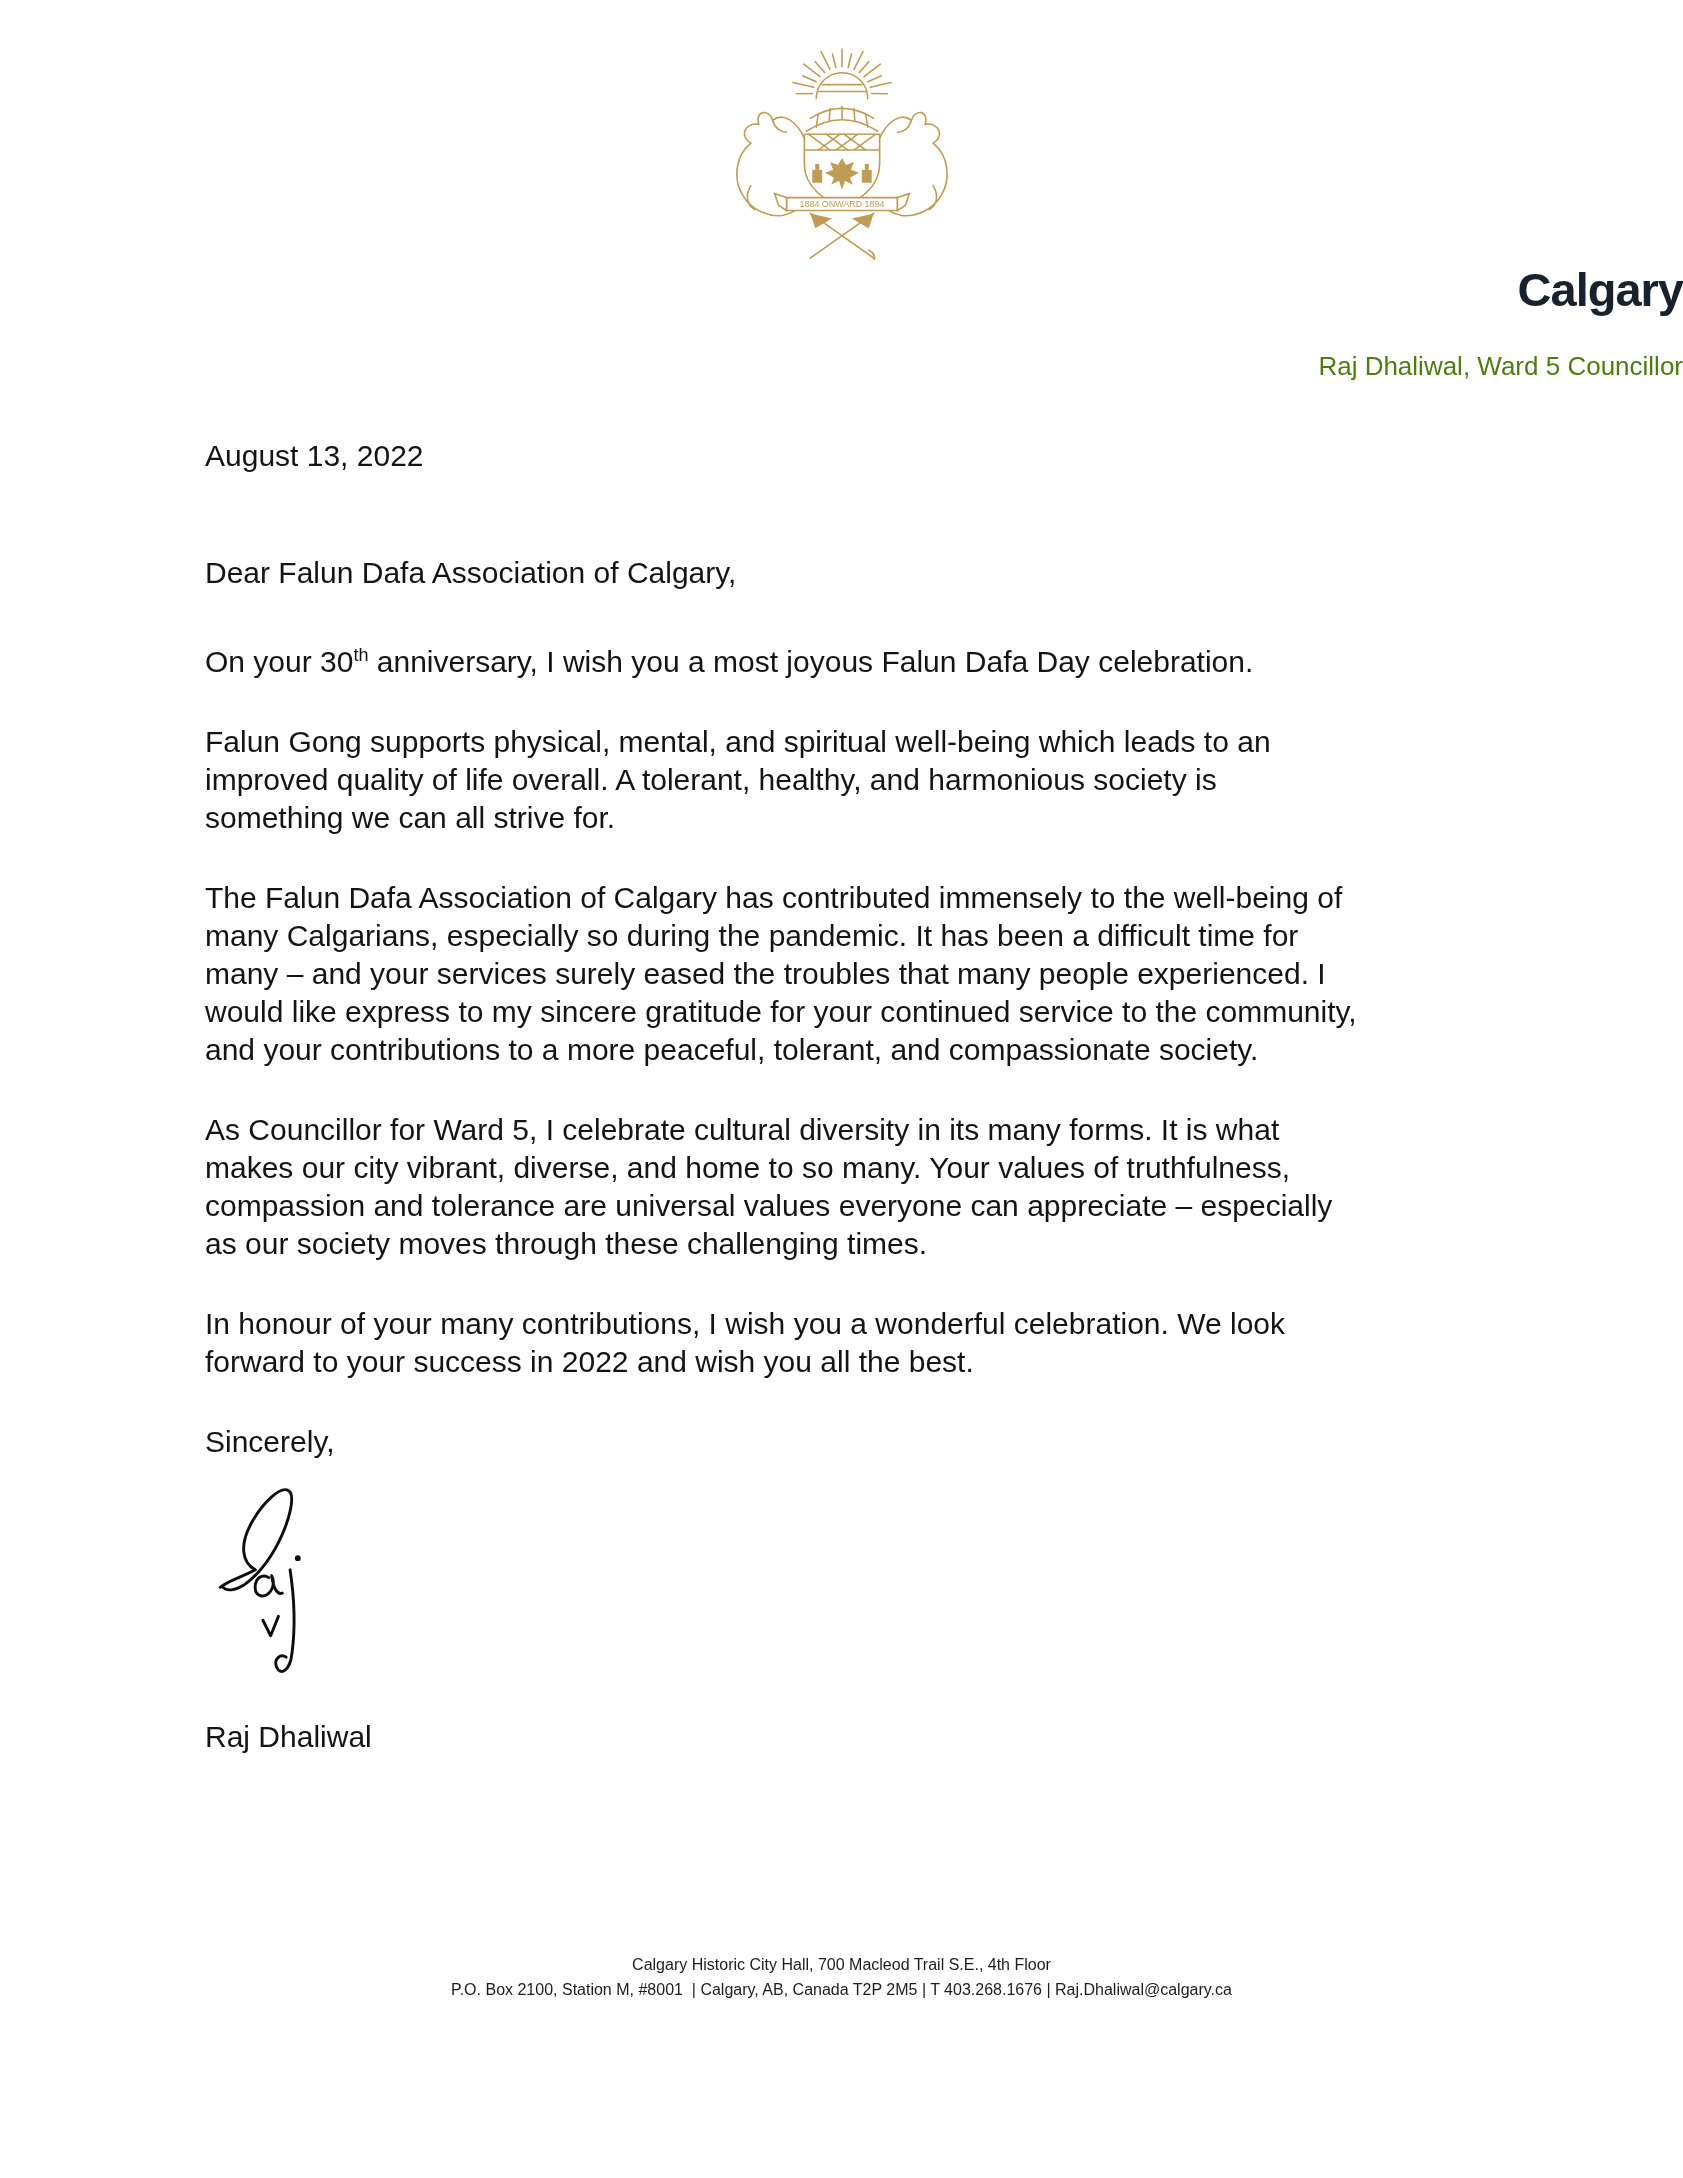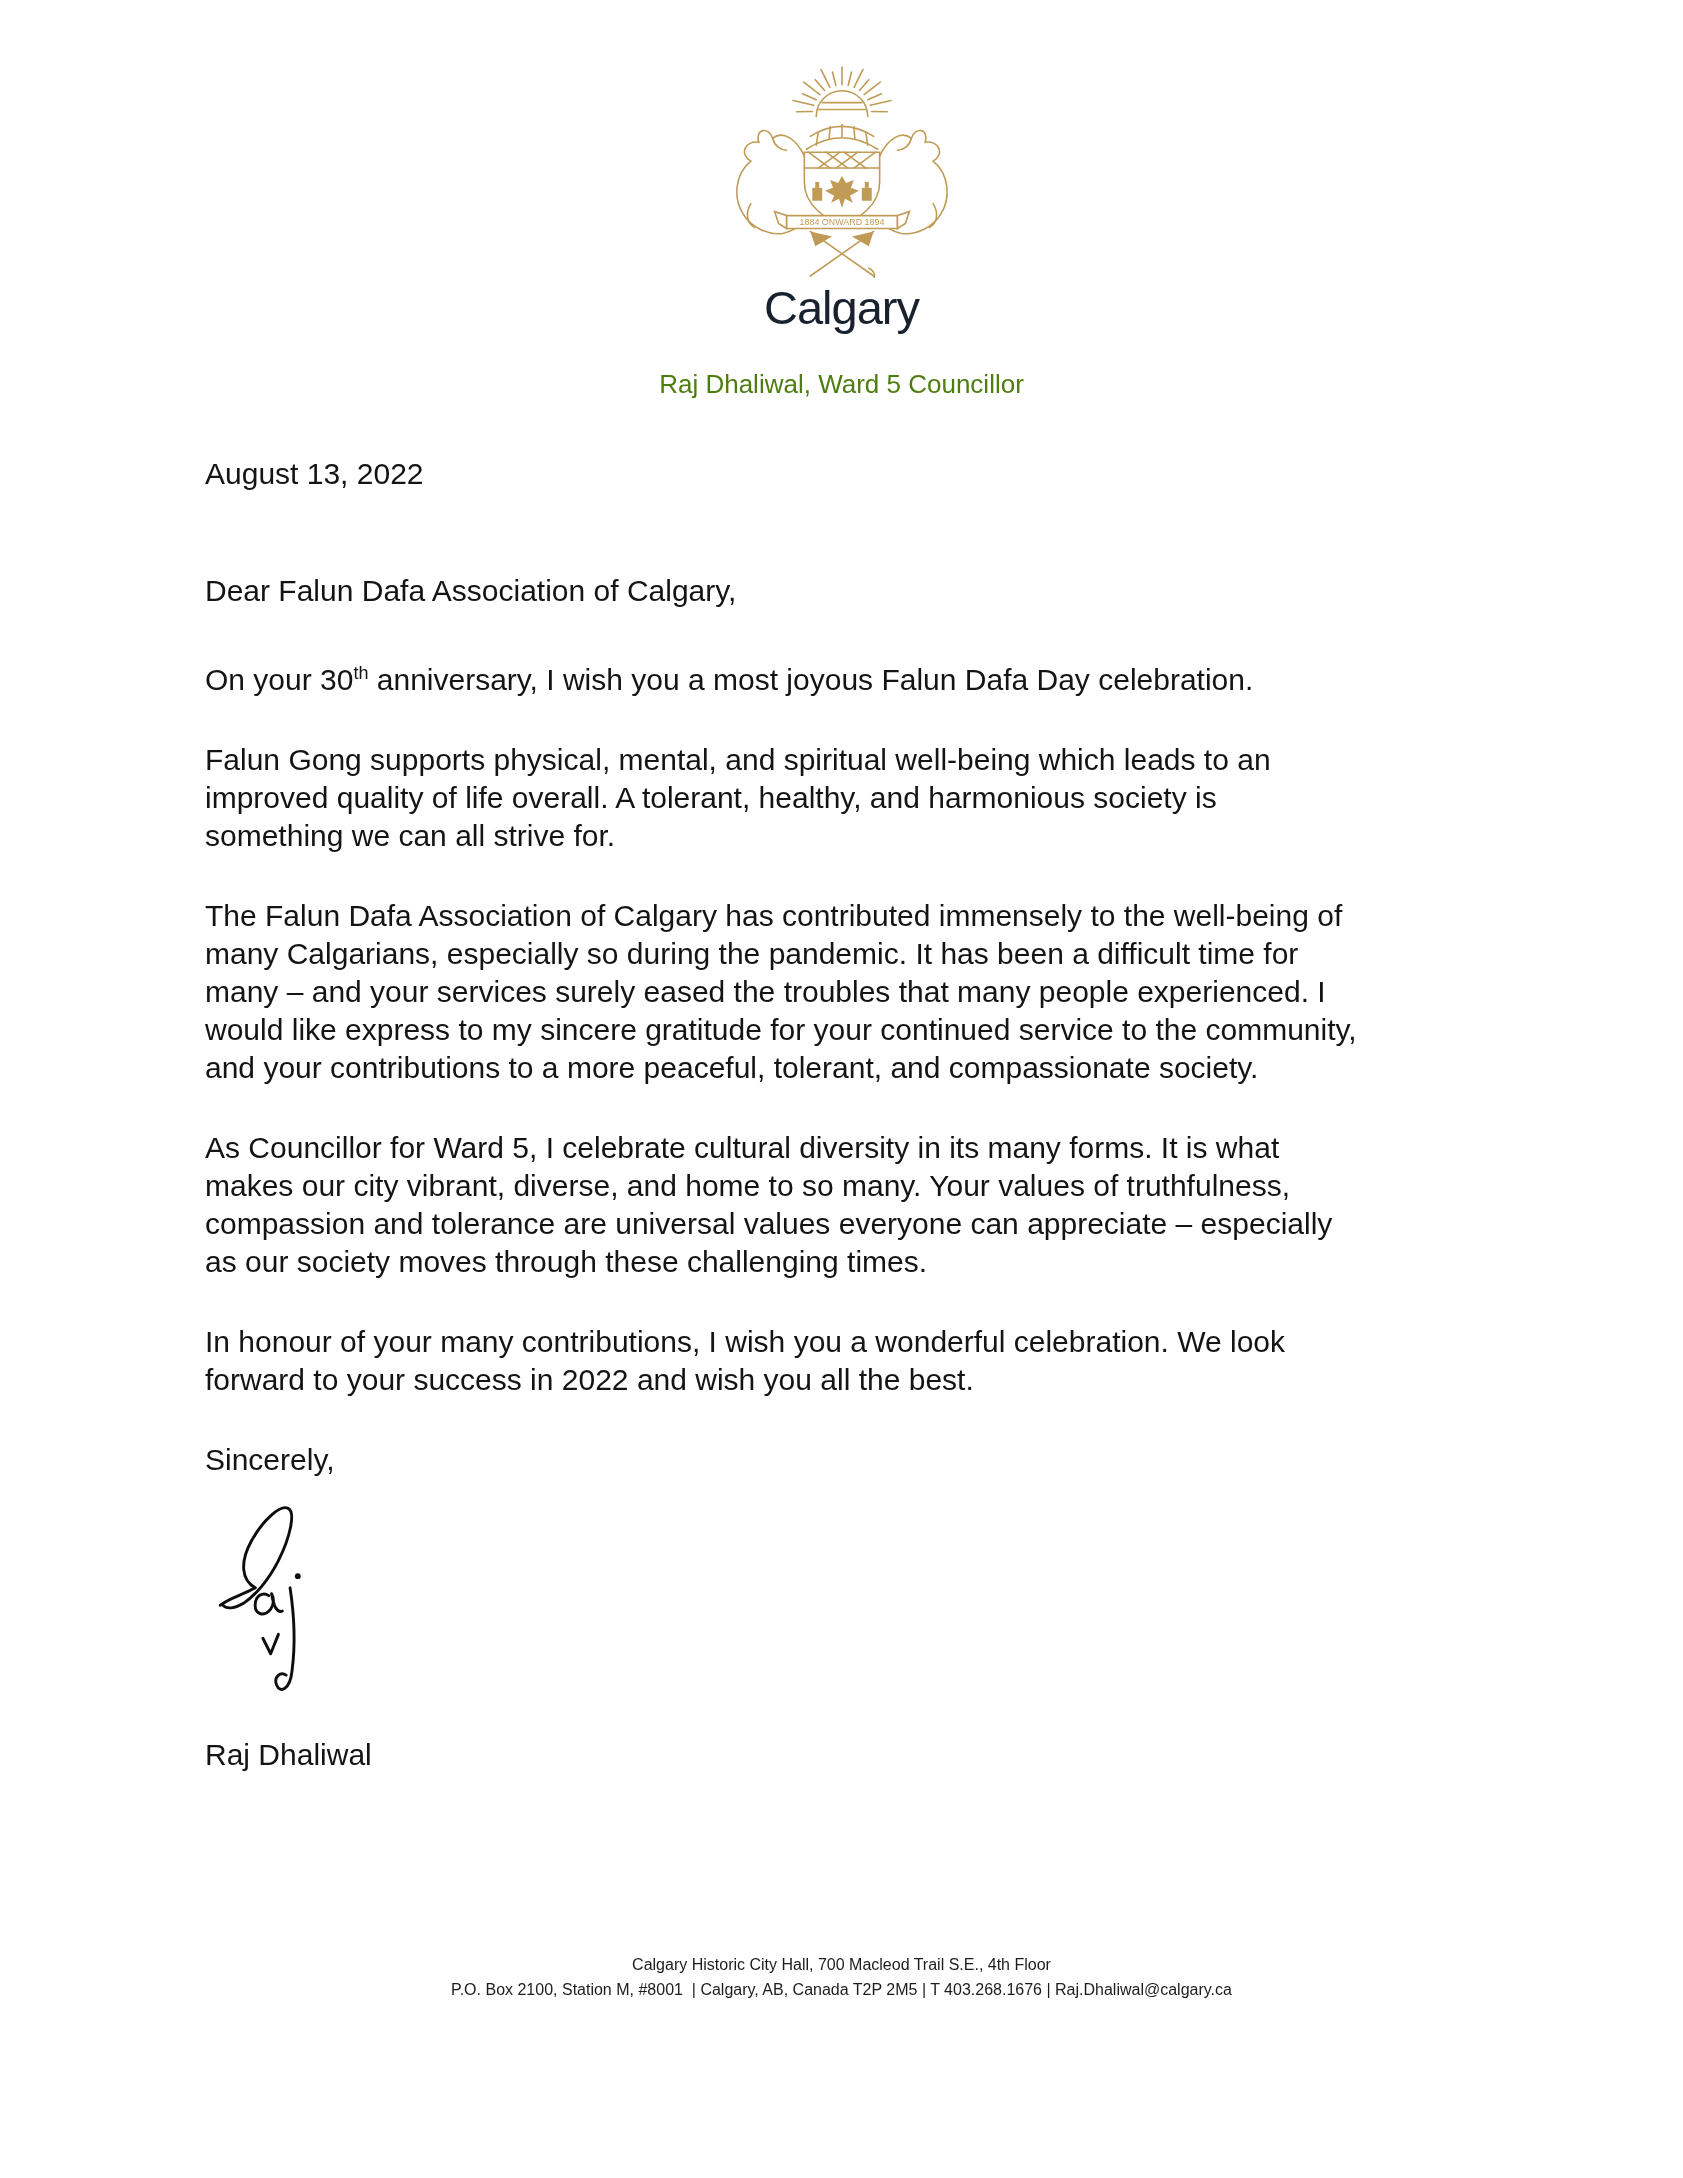--- a/index.html
+++ b/index.html
@@ -6,27 +6,27 @@
   .page {
     position: relative;
     width: 1683px;
     height: 2178px;
     background: #ffffff;
     font-family: "Liberation Sans", sans-serif;
     color: #141414;
     overflow: hidden;
   }
   
-  .letterhead { text-align: center; padding-top: 65px; }
+  .letterhead { text-align: right; padding-top: 47px; }
   .crest { width: 242px; height: 213px; margin: 0 auto; }
   .crest svg { display: block; width: 242px; height: 213px; }
   .wordmark {
     margin-top: 2px;
     font-size: 47px;
-    font-weight: 400;
+    font-weight: 700;
     letter-spacing: -1px;
     color: #18212e;
   }
   .subtitle {
     margin-top: 34px;
     font-size: 26px;
     color: #4d7c0f;
   }
   
   .letter-body {

